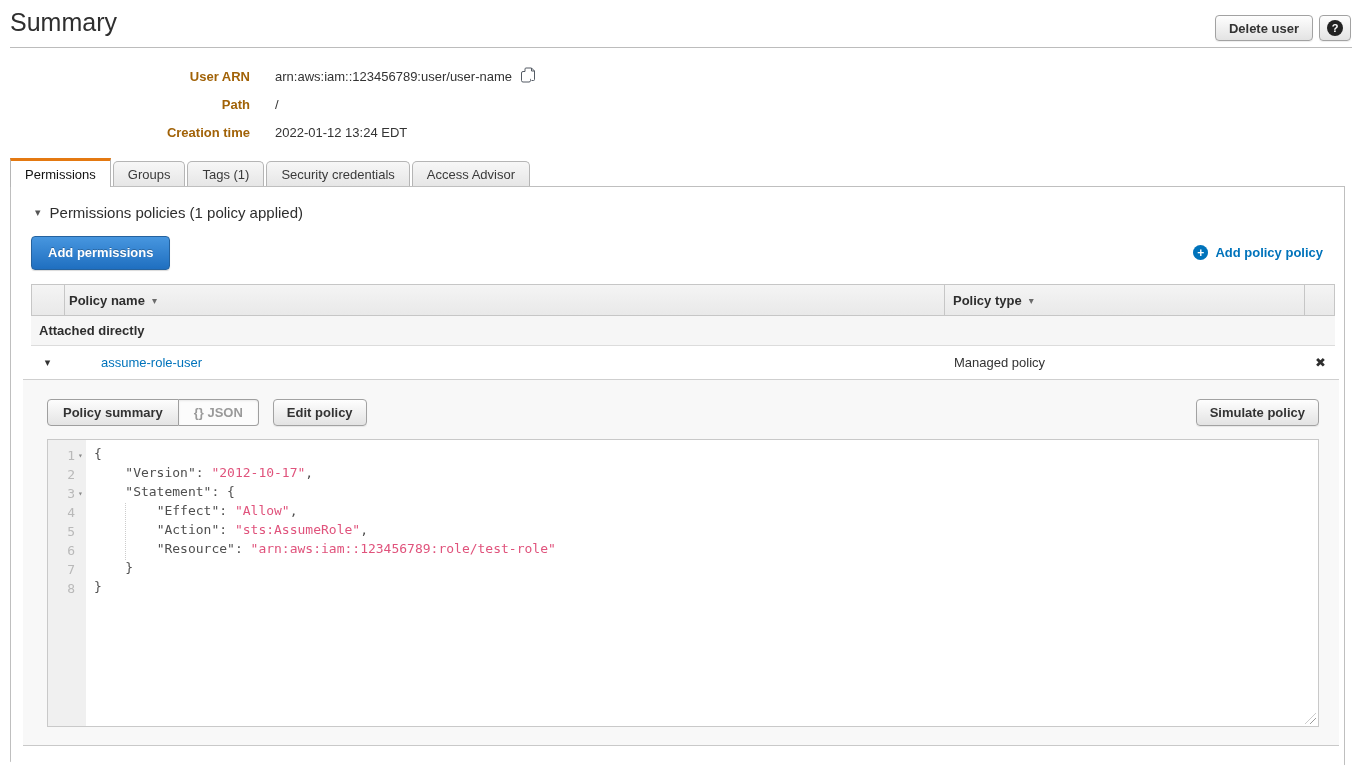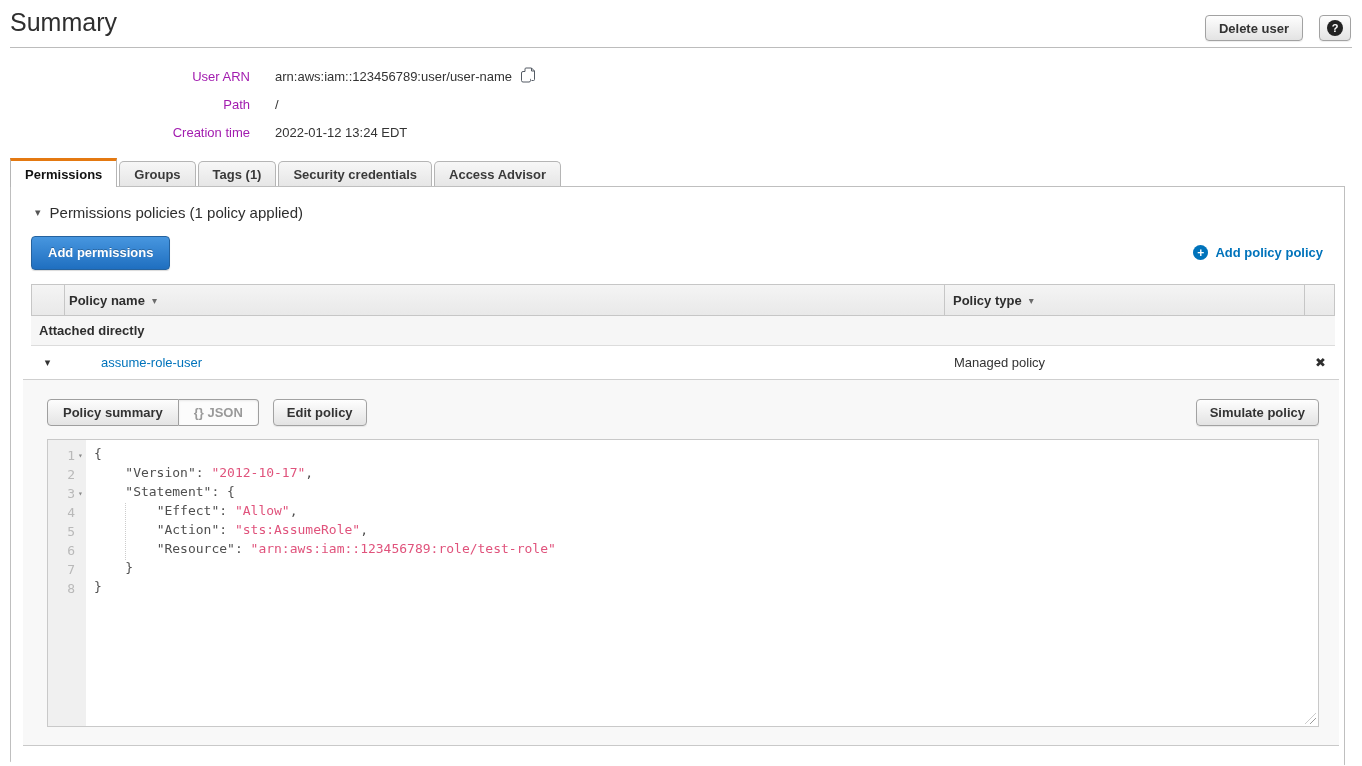--- a/index.html
+++ b/index.html
@@ -2,51 +2,51 @@
 <html><head>
 <meta charset="utf-8">
 <style>
   * { margin:0; padding:0; box-sizing:border-box; }
   html,body { background:#fff; }
   body { font-family:"Liberation Sans","DejaVu Sans",sans-serif; color:#333; }
   #app { position:relative; width:1362px; height:766px; background:#fff; overflow:hidden;border-radius:24px; }
 
   
   .page-title { position:absolute; top:8px; left:10px; font-size:25px; font-weight:400; color:#2f2f2f; }
-  .top-actions { position:absolute; top:15px; right:11px; display:flex; gap:16px; }
+  .top-actions { position:absolute; top:15px; right:11px; display:flex; gap:6px; }
   .btn-gray {
     display:inline-flex; align-items:center; justify-content:center;
     height:26px; padding:0 13px;
     background:linear-gradient(#fefefe,#e3e3e3);
     border:1px solid #a2a2a2; border-radius:4px;
     font-weight:bold; font-size:13px; color:#333;
     box-shadow:0 1px 1px rgba(0,0,0,.07); cursor:pointer; white-space:nowrap;
   }
   .btn-help { padding:0 7px; }
   .help-circle {
     display:inline-flex; align-items:center; justify-content:center;
     width:16px; height:16px; border-radius:50%;
     background:#222; color:#fff; font-size:11px; font-weight:bold;
   }
   .header-rule { position:absolute; top:47px; left:10px; right:10px; border-top:1px solid #bcbcbc; }
 
   
   .details { position:absolute; top:62px; left:0; }
   .drow { display:flex; align-items:center; height:28px; font-size:13px; }
-  .dlabel { width:250px; text-align:right; font-weight:normal; color:#a21caf; }
+  .dlabel { width:250px; text-align:right; font-weight:bold; color:#a16207; }
   .dvalue { padding-left:25px; color:#333; display:flex; align-items:center; gap:8px; }
   .copy-icon { cursor:pointer; display:inline-block; }
 
   
   .tabs { position:absolute; top:158px; left:10px; right:17px; height:29px; display:flex; align-items:flex-end; z-index:5; }
   .tab {
     display:flex; align-items:center; height:25px; margin-left:2px; margin-bottom:1px;
     padding:0 14px; background:linear-gradient(#f7f7f7,#e6e6e6);
     border:1px solid #b5b5b5; border-bottom:none; border-radius:5px 5px 0 0;
-    font-size:13px; font-weight:bold; color:#3a3a3a; cursor:pointer; white-space:nowrap;margin-top:17px;
+    font-size:13px; font-weight:normal; color:#3a3a3a; cursor:pointer; white-space:nowrap;margin-top:17px;
   }
   .tab.active {
     height:29px; margin-left:0; margin-bottom:0;
     background:#fff; border-radius:0;
     border-top:3px solid #e47911; color:#111;
   }
 
   
   .panel {
     position:absolute; top:186px; left:10px; right:17px; bottom:0;

